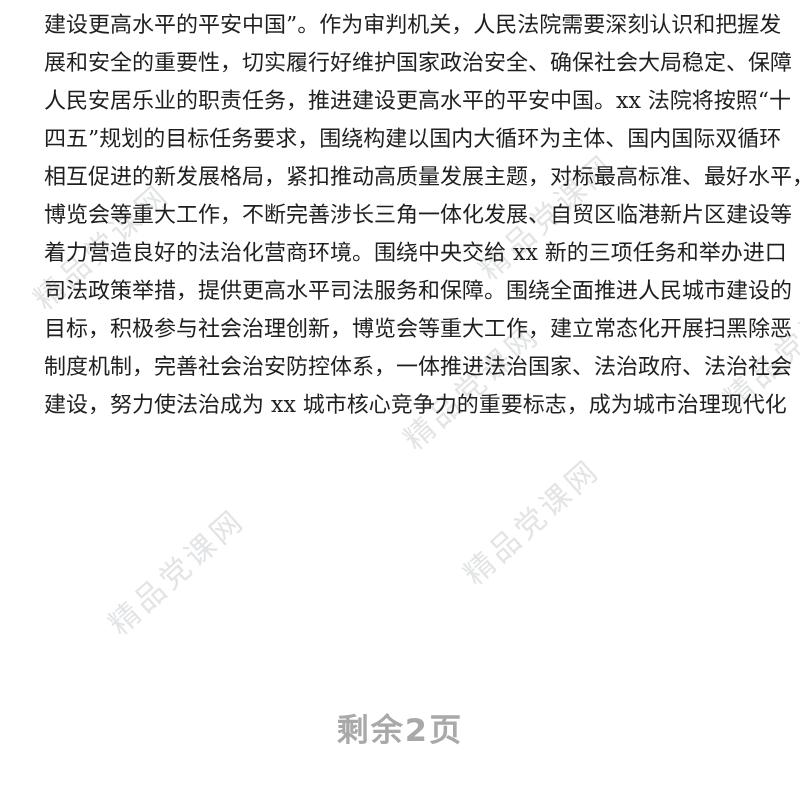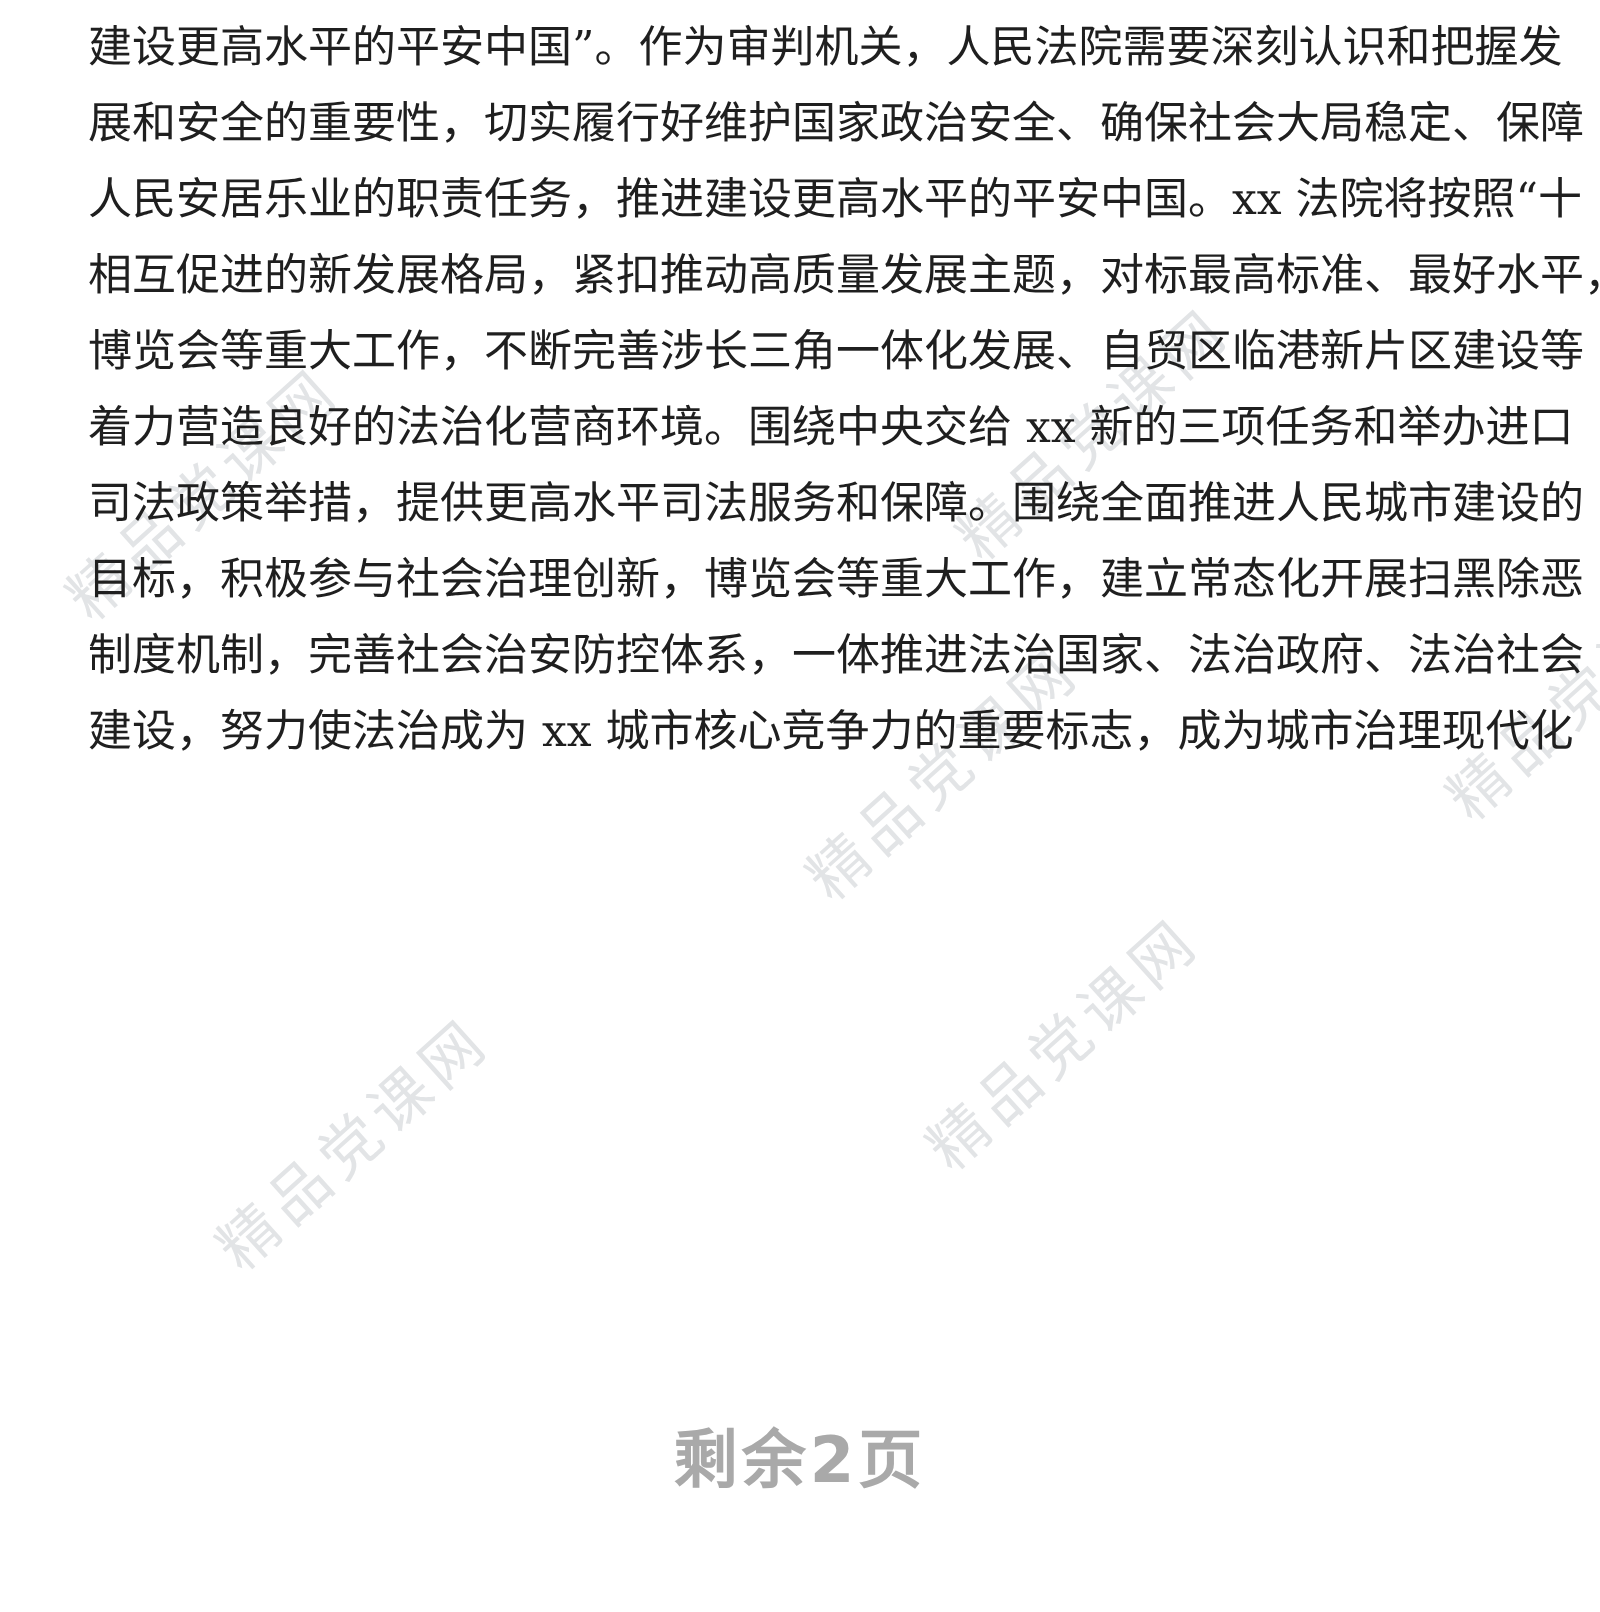--- a/index.html
+++ b/index.html
@@ -92,20 +92,21 @@
     <span class="wm" style="left:790px;top:345px;">精品党课网</span>
     <span class="wm" style="left:175px;top:570px;">精品党课网</span>
     <span class="wm" style="left:530px;top:520px;">精品党课网</span>
   </div>
 
   <div class="doc-body" id="doc-body">
       <div class="para">
         <div class="line">建设更高水平的平安中国”。作为审判机关，人民法院需要深刻认识和把握发</div>
         <div class="line">展和安全的重要性，切实履行好维护国家政治安全、确保社会大局稳定、保障</div>
         <div class="line">人民安居乐业的职责任务，推进建设更高水平的平安中国。xx 法院将按照“十</div>
+        <div class="line">四五”规划的目标任务要求，围绕构建以国内大循环为主体、国内国际双循环</div>
         <div class="line">相互促进的新发展格局，紧扣推动高质量发展主题，对标最高标准、最好水平，</div>
         <div class="line">博览会等重大工作，不断完善涉长三角一体化发展、自贸区临港新片区建设等</div>
         <div class="line">着力营造良好的法治化营商环境。围绕中央交给 xx 新的三项任务和举办进口</div>
         <div class="line">司法政策举措，提供更高水平司法服务和保障。围绕全面推进人民城市建设的</div>
         <div class="line">目标，积极参与社会治理创新，博览会等重大工作，建立常态化开展扫黑除恶</div>
         <div class="line">制度机制，完善社会治安防控体系，一体推进法治国家、法治政府、法治社会</div>
         <div class="line">建设，努力使法治成为 xx 城市核心竞争力的重要标志，成为城市治理现代化</div>
       </div>
     </div>
 

